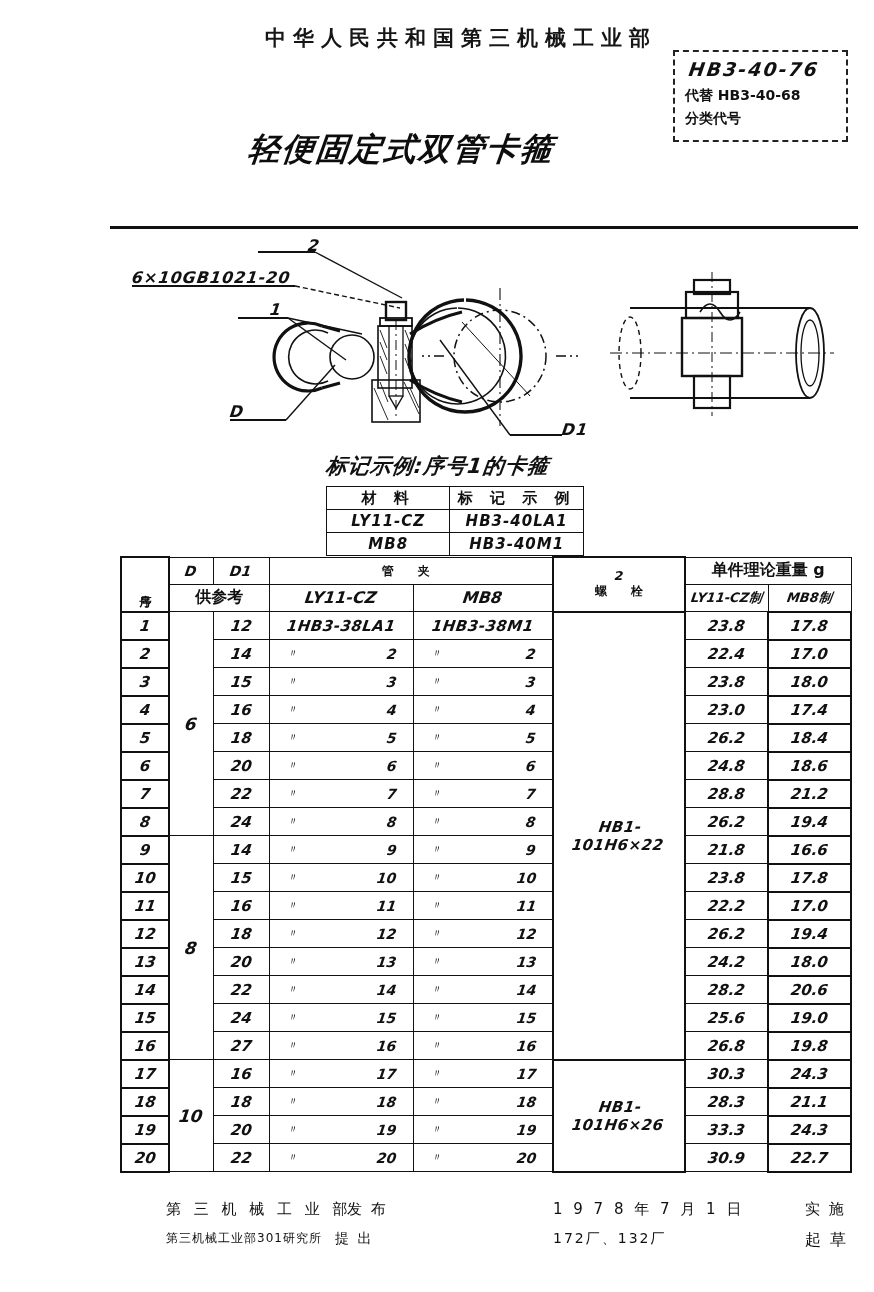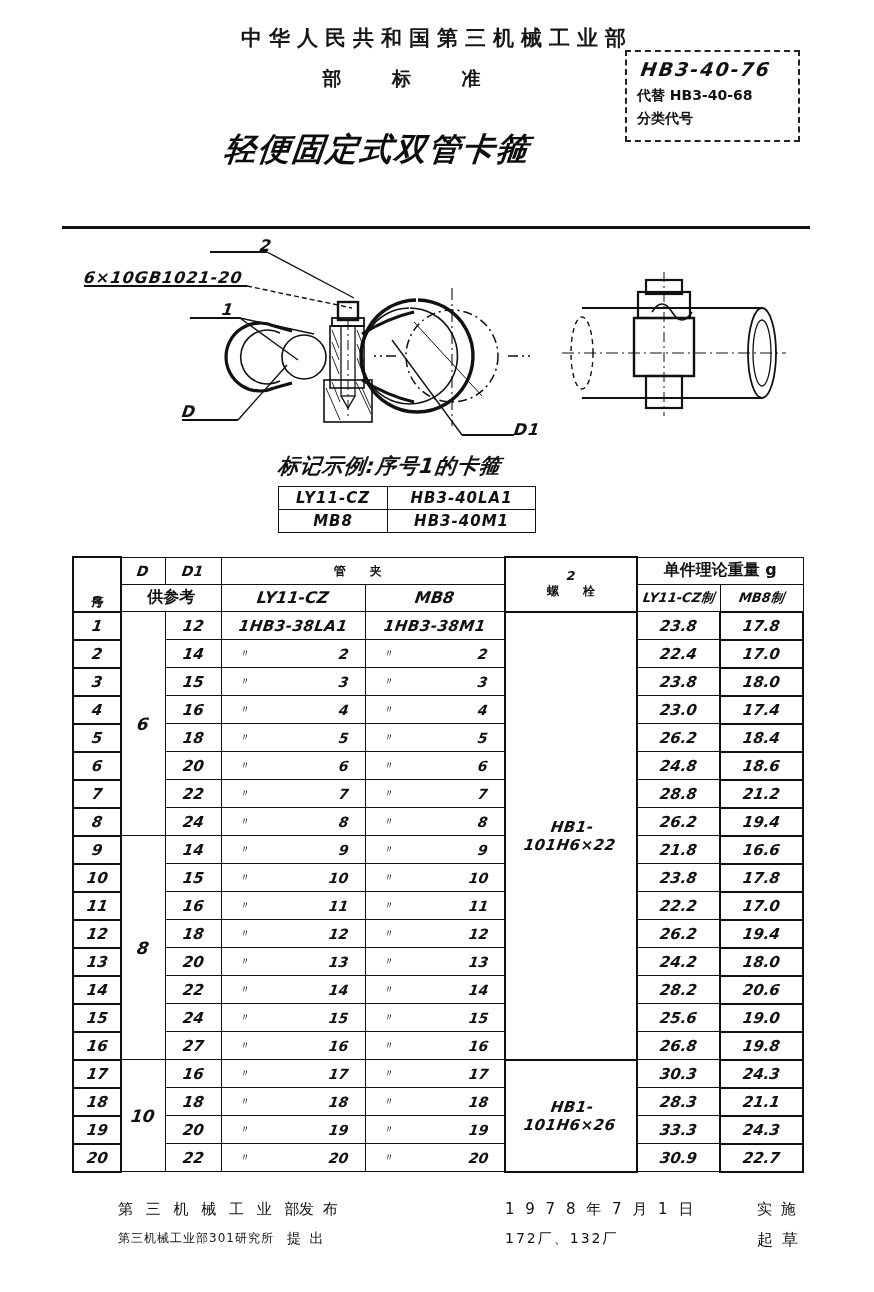--- a/index.html
+++ b/index.html
@@ -1,21 +1,21 @@
 <!DOCTYPE html>
 <html><head>
 <meta charset="utf-8">
 <style>
   html,body{margin:0;padding:0;background:#fff;}
   body{
     width:874px;height:1292px;position:relative;
     font-family:"DejaVu Sans","Liberation Sans",sans-serif;
     color:#111;overflow:hidden;
   }
-  .page{position:absolute;inset:0;}
+  .page{position:absolute;inset:0;margin-left:48px;}
 
   
   .hdr-line1{
     position:absolute;left:0;right:0;top:24px;text-align:center;
     font-size:21px;letter-spacing:7px;font-weight:600;color:#161616;
   }
   .hdr-line2{
     position:absolute;left:205px;width:415px;top:66px;text-align:center;
     font-size:19px;letter-spacing:22px;font-weight:600;color:#161616;
   }
@@ -99,21 +99,20 @@
   .ftr .draft{position:absolute;left:757px;top:34px;font-size:16px;letter-spacing:2px;}
   .ftr .pub{position:absolute;left:299px;top:4px;font-size:15px;letter-spacing:2px;}
   .ftr .prop{position:absolute;left:287px;top:34px;font-size:14px;letter-spacing:2px;text-align:center;}
 </style>
 </head>
 <body>
 
 <div class="page">
 
   <div class="hdr-line1">中华人民共和国第三机械工业部</div>
-  <div class="hdr-line2">部 标 准</div>
   <div class="doc-title">轻便固定式双管卡箍</div>
 
   <div class="std-box">
     <div class="std-no">HB3-40-76</div>
     <div class="std-sub">代替 HB3-40-68</div>
     <div class="std-sub">分类代号</div>
   </div>
 
   <div class="rule-top"></div>
 
@@ -190,20 +189,24 @@
     <div class="ann" style="left:198px;top:6px;">2</div>
     <div class="ann" style="left:22px;top:38px;">6×10GB1021-20</div>
     <div class="ann" style="left:160px;top:70px;">1</div>
     <div class="ann" style="left:120px;top:172px;">D</div>
     <div class="ann" style="left:452px;top:190px;">D1</div>
   </div>
 
   <div class="mark-title">标记示例:序号1的卡箍</div>
   <table class="mark-tbl">
     <tbody>
+        <tr>
+      <td class="cn" style="width:48%">材  料</td>
+      <td class="cn">标 记 示 例</td>
+    </tr>
     <tr>
       <td>LY11-CZ</td>
       <td>HB3-40LA1</td>
     </tr>
     <tr>
       <td>MB8</td>
       <td>HB3-40M1</td>
     </tr>
   </tbody>
     </table>

